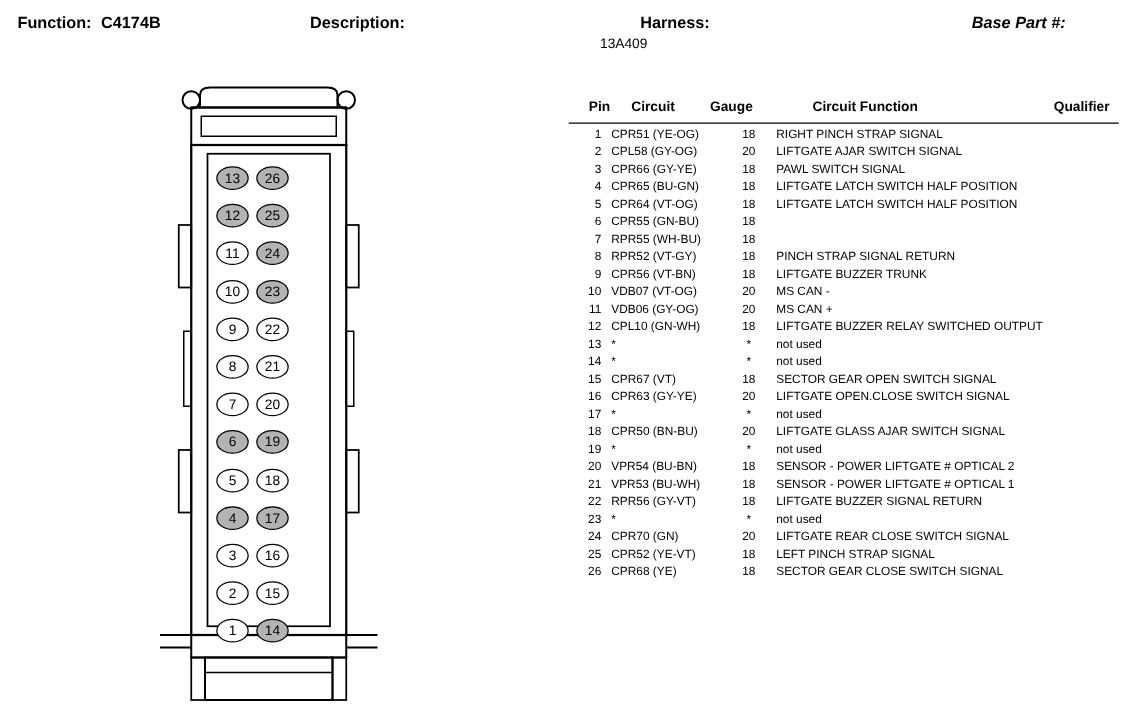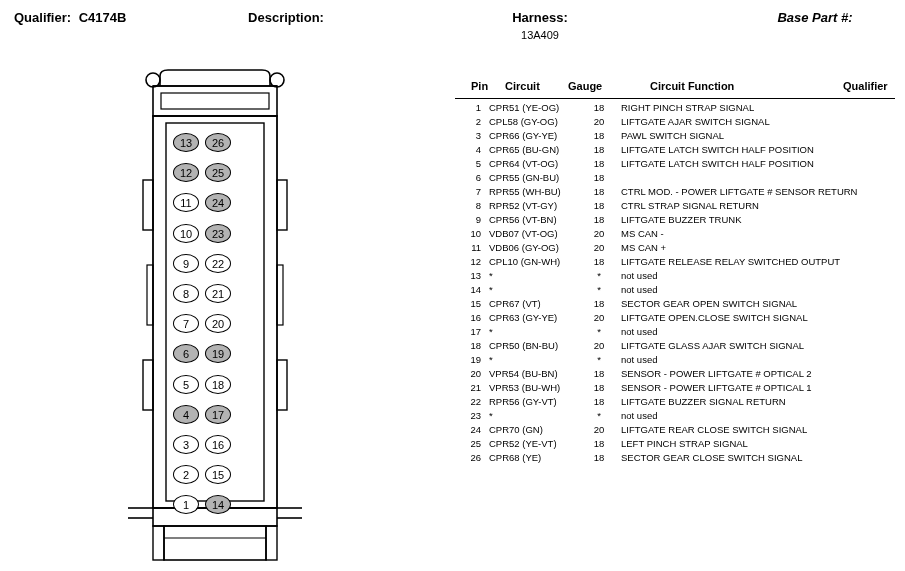--- a/index.html
+++ b/index.html
@@ -5,21 +5,21 @@
   html,body{margin:0;padding:0;}
   body{
     width:905px;height:571px;
     background:#ffffff;
     font-family:"Liberation Sans", sans-serif;
     color:#000;
     position:relative;
     overflow:hidden;
   }
   .hdr{position:absolute;top:10px;font-size:13px;font-weight:bold;}
-  .hdr .sub{font-weight:normal;font-size:11px;text-align:center;display:block;margin-top:4px;}
+  .hdr .sub{font-weight:normal;font-size:11px;text-align:left;display:block;margin-top:4px;}
   #hdr-connector{left:14px;}
   #hdr-description{left:186px;width:200px;text-align:center;}
   #hdr-harness{left:480px;width:120px;text-align:center;}
   #hdr-basepart{left:735px;width:160px;text-align:center;font-style:italic;}
   .hdr .lbl{display:block;text-align:center;}
   #hdr-connector .lbl{display:inline;}
   #hdr-connector .sub{display:inline;font-weight:bold;font-size:13px;margin-left:4px;}
 
   
   #connector{position:absolute;left:120px;top:60px;width:220px;height:505px;}
@@ -46,21 +46,21 @@
   .row span{position:absolute;white-space:nowrap;}
   .c-pin{left:0px;width:26px;text-align:right;}
   .c-cir{left:34px;width:96px;}
   .c-gau{left:132px;width:24px;text-align:center;}
   .c-fun{left:166px;}
 </style>
 </head>
 <body>
 
 <div class="hdr" id="hdr-connector">
-  <span class="lbl">Qualifier:</span>
+  <span class="lbl">Function:</span>
   <span class="sub">C4174B</span>
 </div>
 <div class="hdr" id="hdr-description">
   <span class="lbl">Description:</span>
 </div>
 <div class="hdr" id="hdr-harness">
   <span class="lbl">Harness:</span>
   <span class="sub">13A409</span>
 </div>
 <div class="hdr" id="hdr-basepart">
@@ -175,27 +175,26 @@
       </div>
       <div class="row">
         <span class="c-pin">6</span>
         <span class="c-cir">CPR55 (GN-BU)</span>
         <span class="c-gau">18</span>
       </div>
       <div class="row">
         <span class="c-pin">7</span>
         <span class="c-cir">RPR55 (WH-BU)</span>
         <span class="c-gau">18</span>
-        <span class="c-fun">CTRL MOD. - POWER LIFTGATE # SENSOR RETURN</span>
       </div>
       <div class="row">
         <span class="c-pin">8</span>
         <span class="c-cir">RPR52 (VT-GY)</span>
         <span class="c-gau">18</span>
-        <span class="c-fun">CTRL STRAP SIGNAL RETURN</span>
+        <span class="c-fun">PINCH STRAP SIGNAL RETURN</span>
       </div>
       <div class="row">
         <span class="c-pin">9</span>
         <span class="c-cir">CPR56 (VT-BN)</span>
         <span class="c-gau">18</span>
         <span class="c-fun">LIFTGATE BUZZER TRUNK</span>
       </div>
       <div class="row">
         <span class="c-pin">10</span>
         <span class="c-cir">VDB07 (VT-OG)</span>
@@ -205,21 +204,21 @@
       <div class="row">
         <span class="c-pin">11</span>
         <span class="c-cir">VDB06 (GY-OG)</span>
         <span class="c-gau">20</span>
         <span class="c-fun">MS CAN +</span>
       </div>
       <div class="row">
         <span class="c-pin">12</span>
         <span class="c-cir">CPL10 (GN-WH)</span>
         <span class="c-gau">18</span>
-        <span class="c-fun">LIFTGATE RELEASE RELAY SWITCHED OUTPUT</span>
+        <span class="c-fun">LIFTGATE BUZZER RELAY SWITCHED OUTPUT</span>
       </div>
       <div class="row">
         <span class="c-pin">13</span>
         <span class="c-cir">*</span>
         <span class="c-gau">*</span>
         <span class="c-fun">not used</span>
       </div>
       <div class="row">
         <span class="c-pin">14</span>
         <span class="c-cir">*</span>

